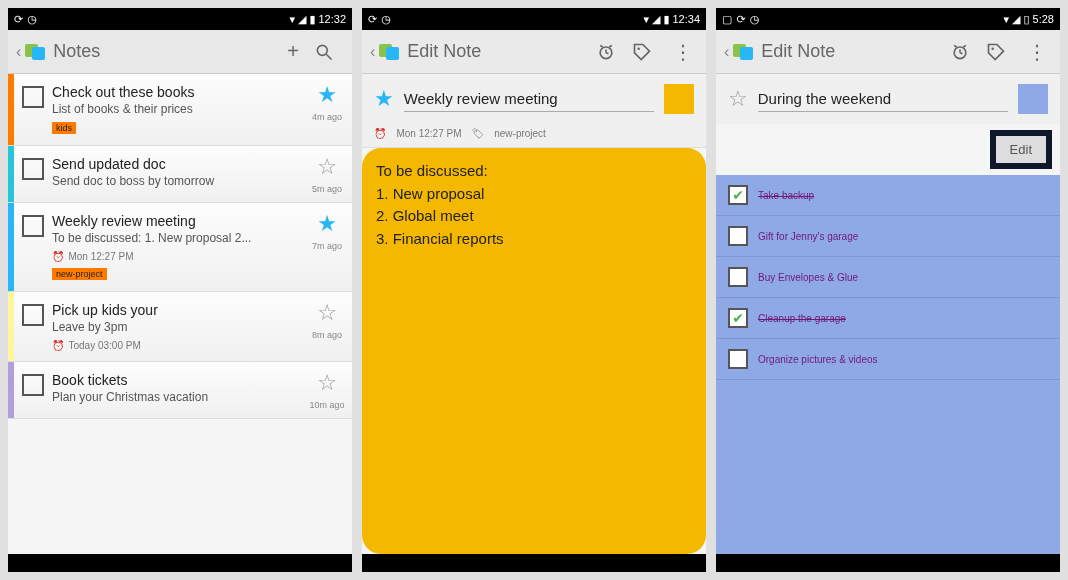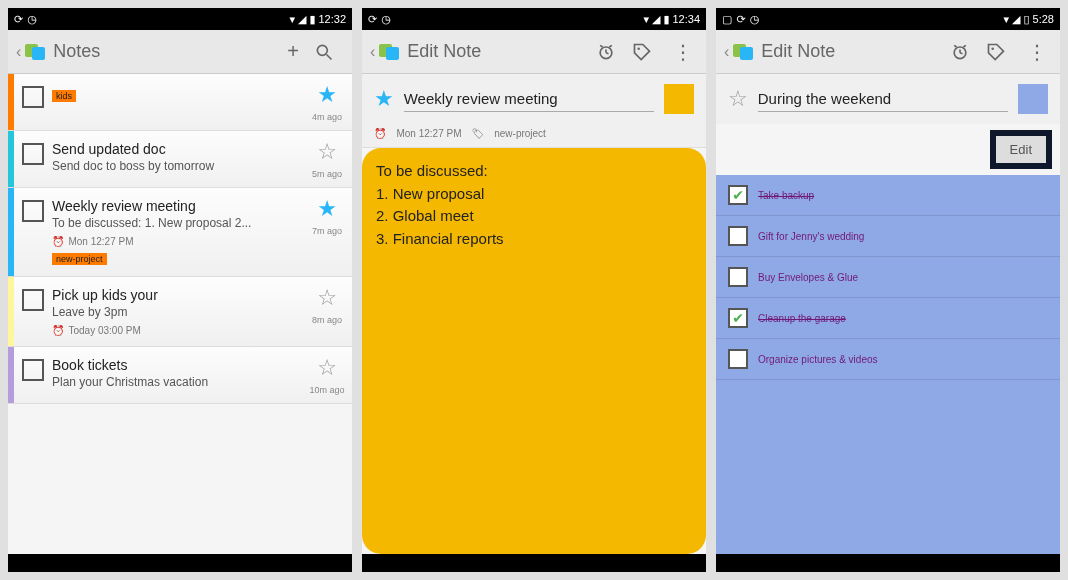--- a/index.html
+++ b/index.html
@@ -128,20 +128,22 @@
           <circle cx="10" cy="10" r="6" fill="none" stroke="#666" stroke-width="2"></circle>
           <line x1="15" y1="15" x2="21" y2="21" stroke="#666" stroke-width="2"></line>
         </svg>
     </span>
   </div>
   <div class="content" id="notes-list">
       <div class="note-row">
     <div class="color-stripe" style="background:#ff7b00"></div>
     <div class="chk"></div>
     <div class="note-body">
+      <div class="note-title">Check out these books</div>
+      <div class="note-sub">List of books &amp; their prices</div>
       
       <span class="tag">kids</span>
     </div>
     <div class="note-right">
       <span class="star filled">★</span>
       <span class="ago">4m ago</span>
     </div>
       </div>
       <div class="note-row">
     <div class="color-stripe" style="background:#26c6da"></div>
@@ -303,21 +305,21 @@
     <div class="edit-btn-row">
       <div class="edit-btn">Edit</div>
     </div>
     <div class="blue-bg" id="checklist" style="flex:1;">
         <div class="check-item done">
     <div class="check-box">✔</div>
     <div class="check-label">Take backup</div>
         </div>
         <div class="check-item">
     <div class="check-box"></div>
-    <div class="check-label">Gift for Jenny's wedding</div>
+    <div class="check-label">Gift for Jenny's garage</div>
         </div>
         <div class="check-item">
     <div class="check-box"></div>
     <div class="check-label">Buy Envelopes &amp; Glue</div>
         </div>
         <div class="check-item done">
     <div class="check-box">✔</div>
     <div class="check-label">Cleanup the garage</div>
         </div>
         <div class="check-item">

